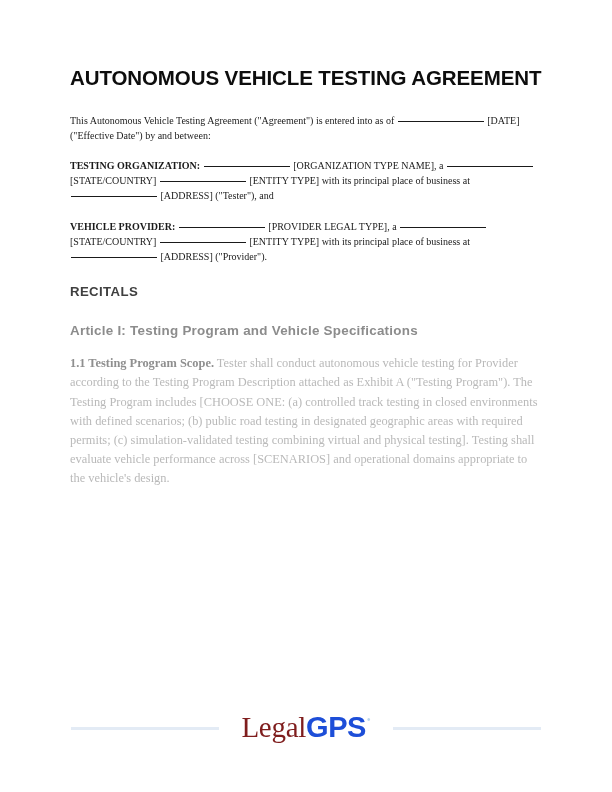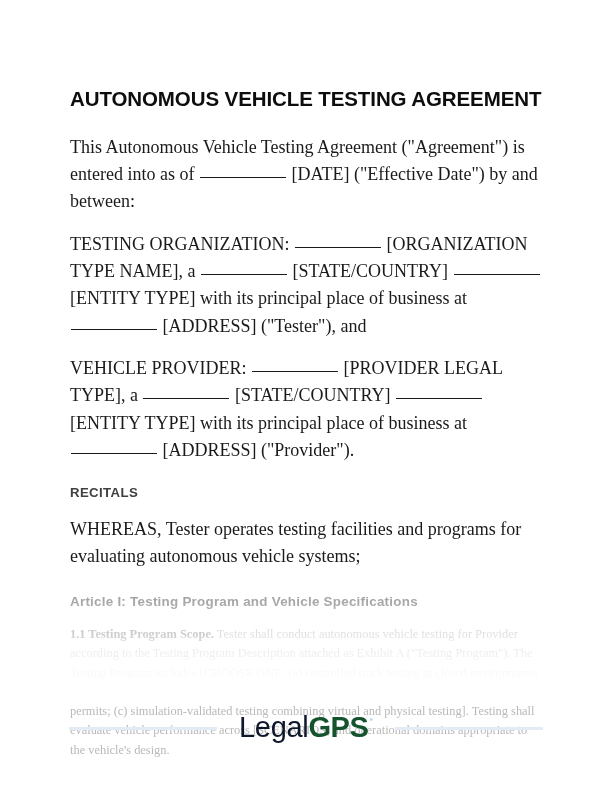--- a/index.html
+++ b/index.html
@@ -13,45 +13,44 @@
     height: 792px;
     background: #ffffff;
     overflow: hidden;
     box-sizing: border-box;
   }
   .doc-body {
     position: absolute;
     left: 70px;
     top: 66px;
     width: 474px;
-    margin-top: 21px;
   }
   .doc-title {
     font-family: "Liberation Sans", sans-serif;
     font-weight: bold;
     font-size: 20.5px;
     letter-spacing: -0.1px;
     color: #0d0d0d;
     line-height: 1.2;
     margin: 0 0 22px 0;
     white-space: nowrap;
   }
   p.para {
     font-family: "Liberation Serif", serif;
-    font-size: 18px;
+    font-size: 10px;
     line-height: 1.52;
     color: #1a1a1a;
     margin: 0 0 15px 0;
     text-align: left;
   }
   p.para.tight {
     margin-bottom: 16px;
   }
   .b {
-    font-weight: normal;
+    font-weight: bold;
   }
   .blank {
     display: inline-block;
     border-bottom: 1.1px solid #1a1a1a;
     width: 86px;
     vertical-align: 2px;
     margin: 0 1px;
   }
   h2.section-head {
     font-family: "Liberation Sans", sans-serif;
@@ -115,26 +114,27 @@
   .rule-right { width: 148px; margin-left: 22px; }
   .logo {
     font-family: "Liberation Sans", sans-serif;
     font-size: 29px;
     line-height: 1;
     white-space: nowrap;
     position: relative;
     top: -1px;
   }
   .logo .legal {
-    color: #0f172a;
+    color: #7f1d1d;
     font-weight: normal;
     letter-spacing: -0.3px;
+    font-family: Liberation Serif, serif;
   }
   .logo .gps {
-    color: #14532d;
+    color: #1d4ed8;
     font-weight: bold;
     letter-spacing: -0.4px;
   }
   .logo .tm {
     color: #bcd6ec;
     font-size: 10px;
     vertical-align: 14px;
     margin-left: 1px;
   }
 </style>
@@ -176,21 +176,20 @@
       <span class="blank"></span>
       <span>[ENTITY TYPE] with its</span>
       <span>principal place of business at</span>
       <span class="blank"></span>
       <span>[ADDRESS] ("Provider").</span>
     </p>
 
 
     <h2 class="section-head">RECITALS</h2>
 
-    <p class="para">WHEREAS, Tester operates testing facilities and programs for evaluating autonomous vehicle systems;</p>
 
     <h3 class="article-head">Article I: Testing Program and Vehicle Specifications</h3>
 
     <p class="clause">
       <span class="clause-label">1.1 Testing Program Scope.</span><span> Tester shall conduct autonomous vehicle testing for Provider according to the Testing Program Description attached as Exhibit A ("Testing Program"). The Testing Program includes [CHOOSE ONE: (a) controlled track testing in closed environments with defined scenarios; (b) public road testing in designated geographic areas with required permits; (c) simulation-validated testing combining virtual and physical testing]. Testing shall evaluate vehicle performance across [SCENARIOS] and operational domains appropriate to the vehicle's design.</span>
     </p>
 
   </div>
 
   <div class="fade-zone"></div>

